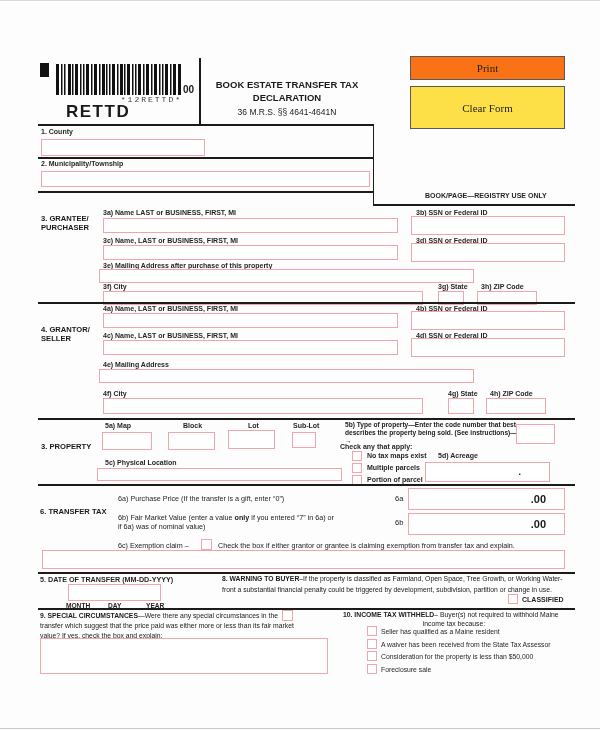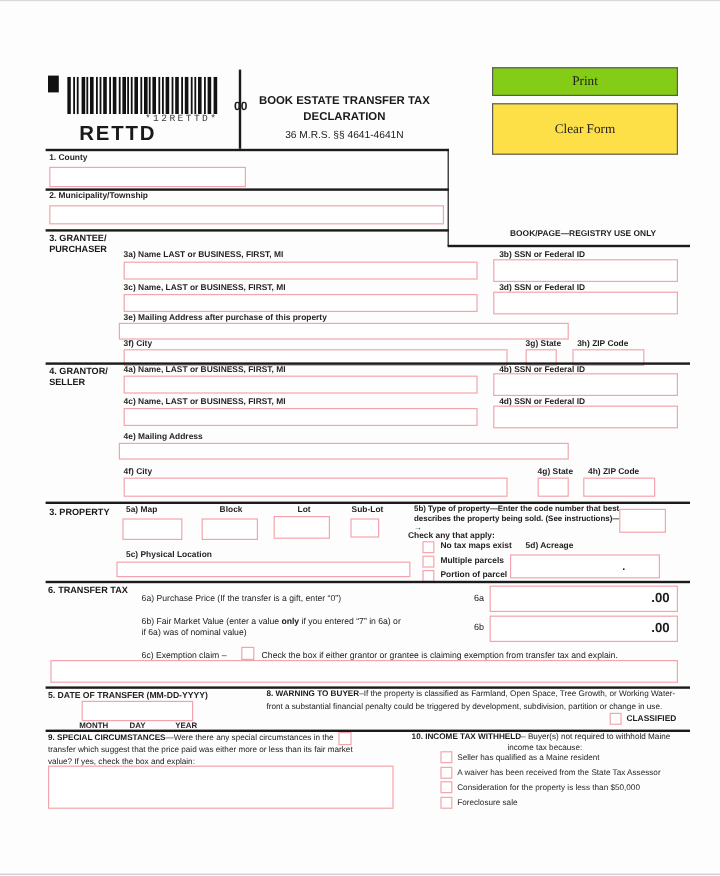--- a/index.html
+++ b/index.html
@@ -4,28 +4,28 @@
 <style>
   html,body{margin:0;padding:0;}
   body{
     width:600px;height:730px;background:#fdfdfd;position:relative;
     font-family:"Liberation Sans",sans-serif;color:#1a1a1a;
     border-top:1px solid #d9d9d9;box-sizing:border-box;overflow:hidden;
   }
   .abs{position:absolute;}
   .lbl{font-size:7px;font-weight:bold;color:#221f1f;white-space:nowrap;}
   .lbl-sm{font-size:6.6px;font-weight:bold;color:#221f1f;white-space:nowrap;}
-  .sec{font-size:7.6px;font-weight:bold;color:#1a1717;white-space:nowrap;}
+  .sec{font-size:7.6px;font-weight:bold;color:#1a1717;white-space:nowrap;margin-top:20px;}
   .txt{font-size:6.8px;color:#221f1f;white-space:nowrap;}
   .inp{
     position:absolute;background:#fff;border:1px solid #f2a5ac;
     box-sizing:border-box;font-family:"Liberation Sans",sans-serif;
     font-size:9px;color:#1a1a1a;padding:0 3px;outline:none;
   }
-  .money{text-align:right;font-weight:bold;font-size:11px;padding-right:6px;}
+  .money{text-align:right;font-weight:bold;font-size:11px;padding-right:18px;}
   .cb{
     position:absolute;width:10px;height:10px;background:#fff;
     border:1px solid #f2a5ac;box-sizing:border-box;cursor:pointer;
   }
   .hline{position:absolute;background:#1d1a1a;height:2px;}
   .hline-thin{position:absolute;background:#1d1a1a;height:1px;}
   .vline{position:absolute;background:#1d1a1a;width:1px;}
   .btn{
     position:absolute;display:flex;align-items:center;justify-content:center;
     font-family:"Liberation Serif",serif;font-size:11px;color:#222;
@@ -68,31 +68,31 @@
       <rect x="95" y="0" width="1.5" height="31"></rect>
       <rect x="98" y="0" width="3" height="31"></rect>
       <rect x="103" y="0" width="1.5" height="31"></rect>
       <rect x="106" y="0" width="1.5" height="31"></rect>
       <rect x="109" y="0" width="3" height="31"></rect>
       <rect x="114" y="0" width="1.5" height="31"></rect>
       <rect x="117" y="0" width="3" height="31"></rect>
       <rect x="122" y="0" width="3" height="31"></rect>
   </g>
 </svg>
-<div class="abs" style="left:195px;top:83px;font-size:10px;font-weight:bold;">00</div>
+<div class="abs" style="left:183px;top:83px;font-size:10px;font-weight:bold;">00</div>
 <div class="abs" style="left:56px;top:94px;width:126px;text-align:right;font-family:'Liberation Mono',monospace;font-size:8px;letter-spacing:2px;color:#3c3c3c;">*12RETTD*</div>
 <div class="abs" style="left:66px;top:101px;font-size:17px;font-weight:bold;letter-spacing:1.5px;">RETTD</div>
 
 <div class="vline" style="left:199px;top:57px;height:66px;width:1.5px;"></div>
 
 <div class="abs" style="left:200px;top:78px;width:174px;text-align:center;font-size:9.5px;font-weight:bold;">BOOK ESTATE TRANSFER TAX</div>
 <div class="abs" style="left:200px;top:91px;width:174px;text-align:center;font-size:9.5px;font-weight:bold;">DECLARATION</div>
 <div class="abs" style="left:200px;top:106px;width:174px;text-align:center;font-size:8.5px;">36 M.R.S. §§ 4641-4641N</div>
 
-<div class="btn" style="left:410px;top:55px;width:155px;height:24px;background:#84cc16;">Print</div>
+<div class="btn" style="left:410px;top:55px;width:155px;height:24px;background:#f97316;">Print</div>
 <div class="btn" style="left:410px;top:85px;width:155px;height:43px;background:#fde047;">Clear Form</div>
 
 <div class="hline" style="left:38px;top:123px;width:336px;"></div>
 <div class="vline" style="left:373px;top:123px;height:81px;"></div>
 
 <div class="abs lbl" style="left:41px;top:127px;">1. County</div>
 <input class="inp" style="left: 41px; top: 138px; width: 164px; height: 17px;">
 
 <div class="hline-thin" style="left:38px;top:156px;width:336px;height:1.5px;"></div>
 

